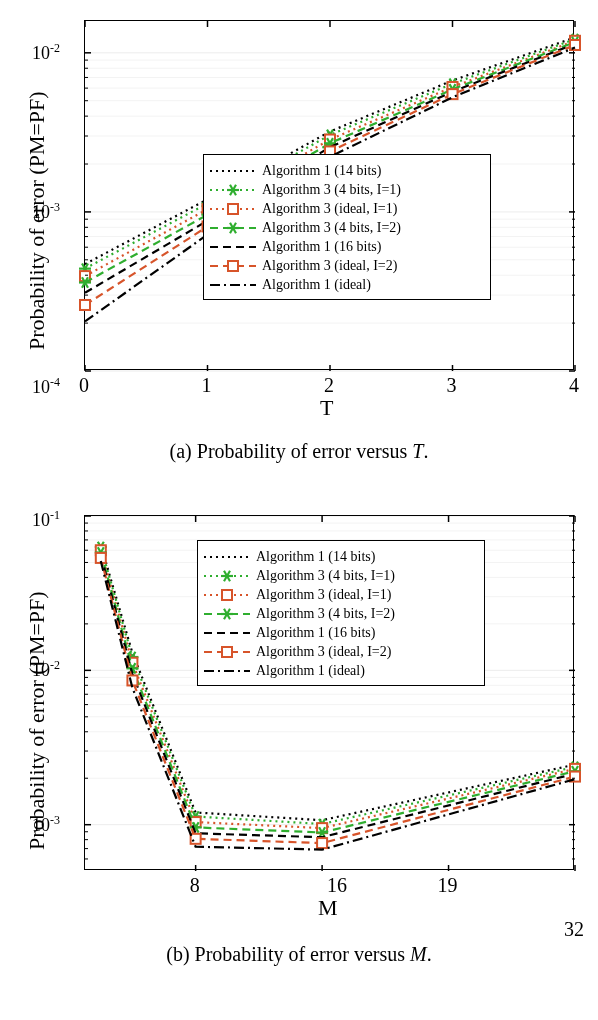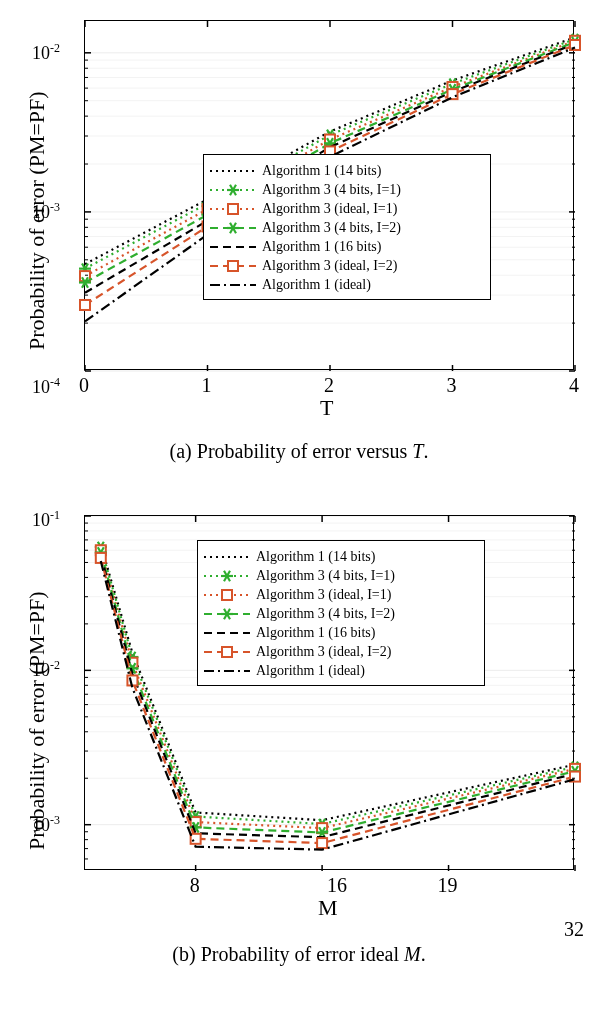--- a/index.html
+++ b/index.html
@@ -448,17 +448,17 @@
   <div id="ticks-b">
         <div class="tick-y" style="left:32px; top:317.69565217391306px; width:46px;">10<sup>-3</sup></div>
         <div class="tick-y" style="left:32px; top:163.34782608695653px; width:46px;">10<sup>-2</sup></div>
         <div class="tick-y" style="left:32px; top:13px; width:46px;">10<sup>-1</sup></div>
         <div class="tick-x" style="left:178.64516129032256px; top:379px; width:32px;">8</div>
         <div class="tick-x" style="left:305.0967741935484px; top:379px; width:32px;margin-left:16px;">16</div>
         <div class="tick-x" style="left:431.5483870967742px; top:379px; width:32px;">19</div>
         <div class="tick-x" style="left:558px; top:379px; width:32px;margin-top:44px;">32</div>
       </div>
   <div class="caption" style="top:448px;">
-    <span>(b) Probability of error ideal </span><span class="ital">M</span><span>.</span>
+    <span>(b) Probability of error versus </span><span class="ital">M</span><span>.</span>
   </div>
 </div>
 
 </div>
 
 </body></html>

